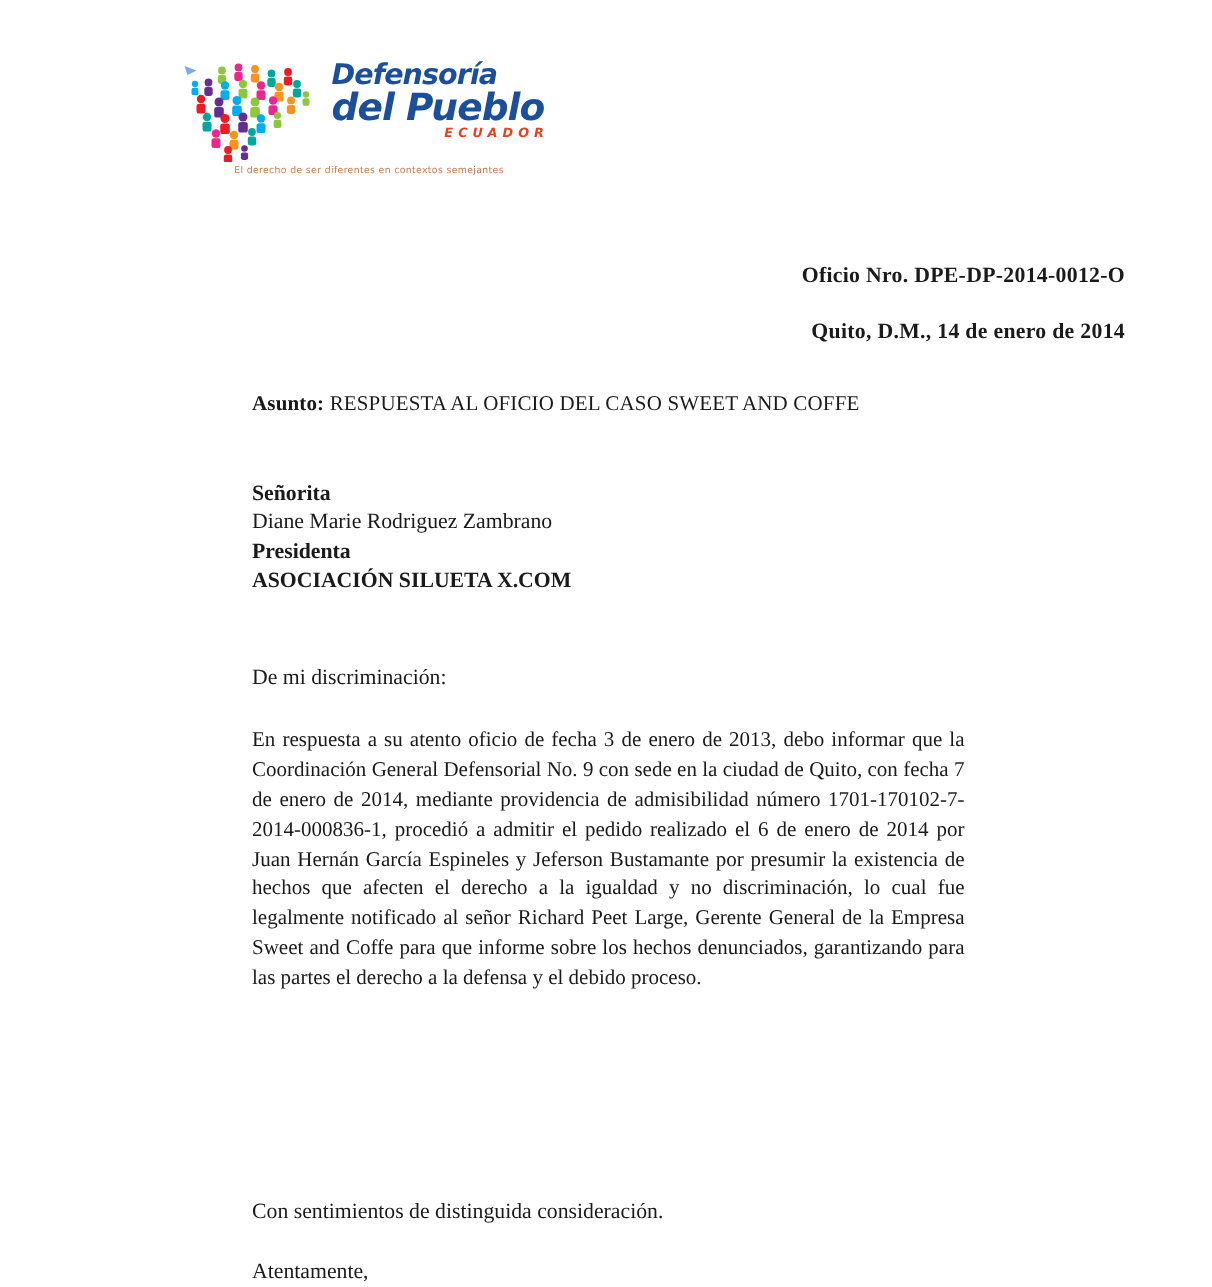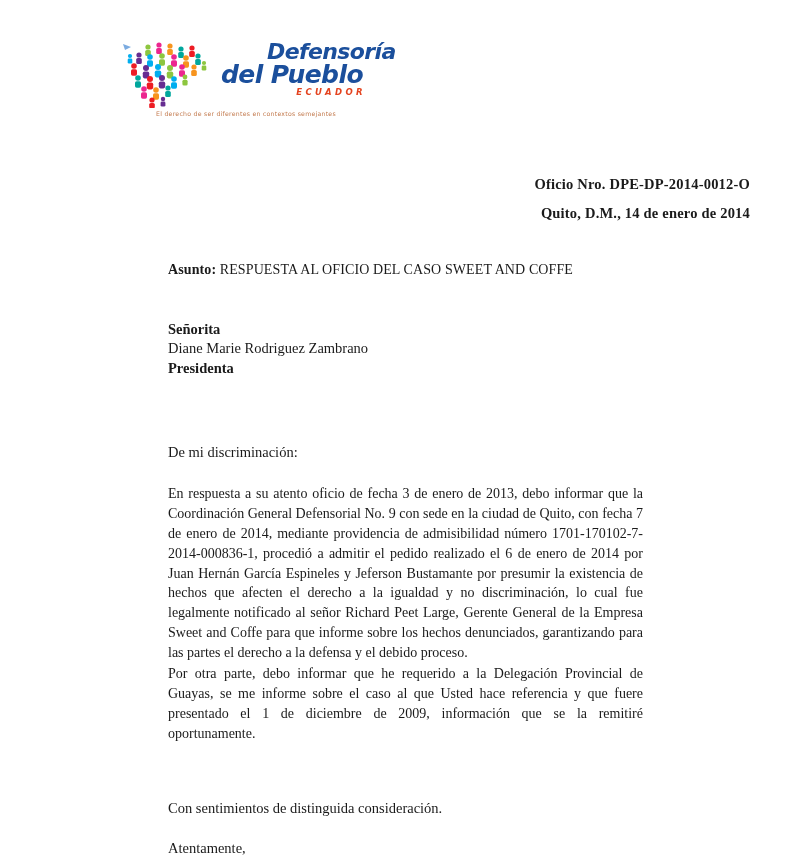--- a/index.html
+++ b/index.html
@@ -48,21 +48,21 @@
   }
   .logo-line1, .logo-line2 {
     font-family: "DejaVu Sans", sans-serif;
     font-weight: bold;
     font-style: italic;
     color: #1b4f9c;
     line-height: 0.94;
     letter-spacing: -0.6px;
     white-space: nowrap;
   }
-  .logo-line1 { font-size: 22px; margin-left: 46px; }
+  .logo-line1 { font-size: 19px; }
   .logo-line2 { font-size: 25px; }
   .logo-ecuador {
     font-family: "DejaVu Sans", sans-serif;
     font-size: 8.5px;
     font-weight: bold;
     letter-spacing: 3.4px;
     color: #e4431f;
     text-align: right;
     margin-top: 1px;
     white-space: nowrap;
@@ -85,21 +85,21 @@
   
   .right-block {
     position: absolute;
     right: 58px;
     top: 176px;
     text-align: right;
     font-weight: bold;
     font-size: 14.5px;
     letter-spacing: 0.2px;
   }
-  .right-block .line + .line { margin-top: 12px; }
+  .right-block .line + .line { margin-top: 20px; }
 
   .subject {
     position: absolute;
     left: 168px;
     top: 262px;
     font-size: 14px;
     letter-spacing: 0.1px;
     white-space: nowrap;
   }
   .subject .lbl { font-weight: bold; }
@@ -292,23 +292,23 @@
 
   <div class="subject">
     <span class="lbl">Asunto:</span>
     <span>RESPUESTA AL OFICIO DEL CASO SWEET AND COFFE</span>
   </div>
 
   <div class="addressee">
     <div class="b">Señorita</div>
     <div>Diane Marie Rodriguez Zambrano</div>
     <div class="b">Presidenta</div>
+    <div class="b">ASOCIACIÓN SILUETA X.COM</div>
   </div>
 
   <div class="salutation">De mi discriminación:</div>
 
   <div class="para p1">En respuesta a su atento oficio de fecha 3 de enero de 2013, debo informar que la Coordinación General Defensorial No. 9 con sede en la ciudad de Quito, con fecha 7 de enero de 2014, mediante providencia de admisibilidad número 1701-170102-7-2014-000836-1, procedió a admitir el pedido realizado el 6 de enero de 2014 por Juan Hernán García Espineles y Jeferson Bustamante por presumir la existencia de hechos que afecten el derecho a la igualdad y no discriminación, lo cual fue legalmente notificado al señor Richard Peet Large, Gerente General de la Empresa Sweet and Coffe para que informe sobre los hechos denunciados, garantizando para las partes el derecho a la defensa y el debido proceso.</div>
-  <div class="para p2">Por otra parte, debo informar que he requerido a la Delegación Provincial de Guayas, se me informe sobre el caso al que Usted hace referencia y que fuere presentado el 1 de diciembre de 2009, información que se la remitiré oportunamente.</div>
 
   <div class="closing c1">Con sentimientos de distinguida consideración.</div>
   <div class="closing c2">Atentamente,</div>
 
 </div>
 
 </body></html>

